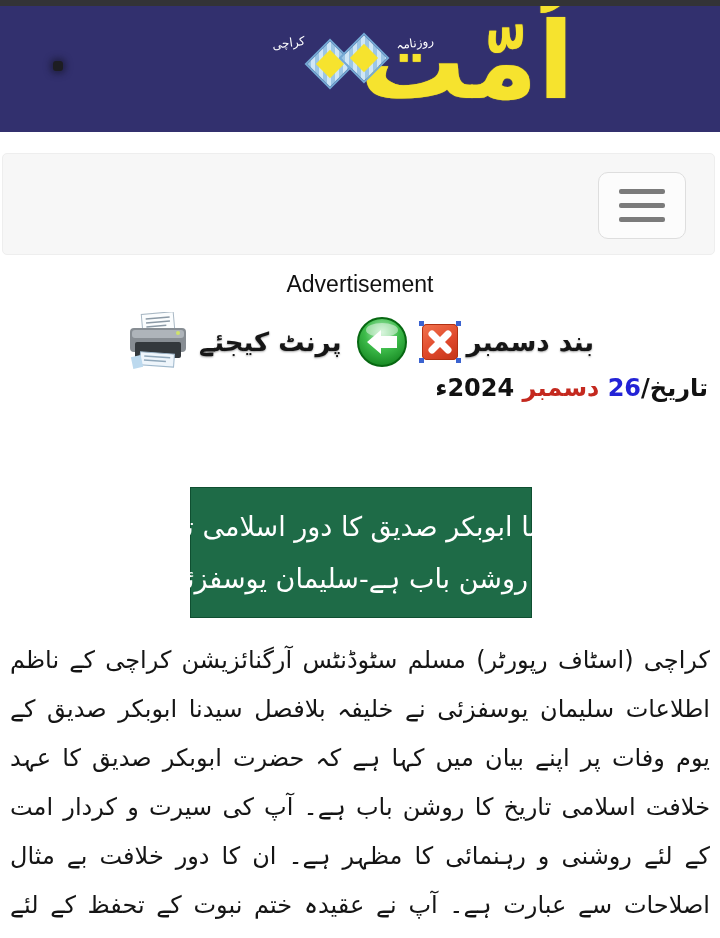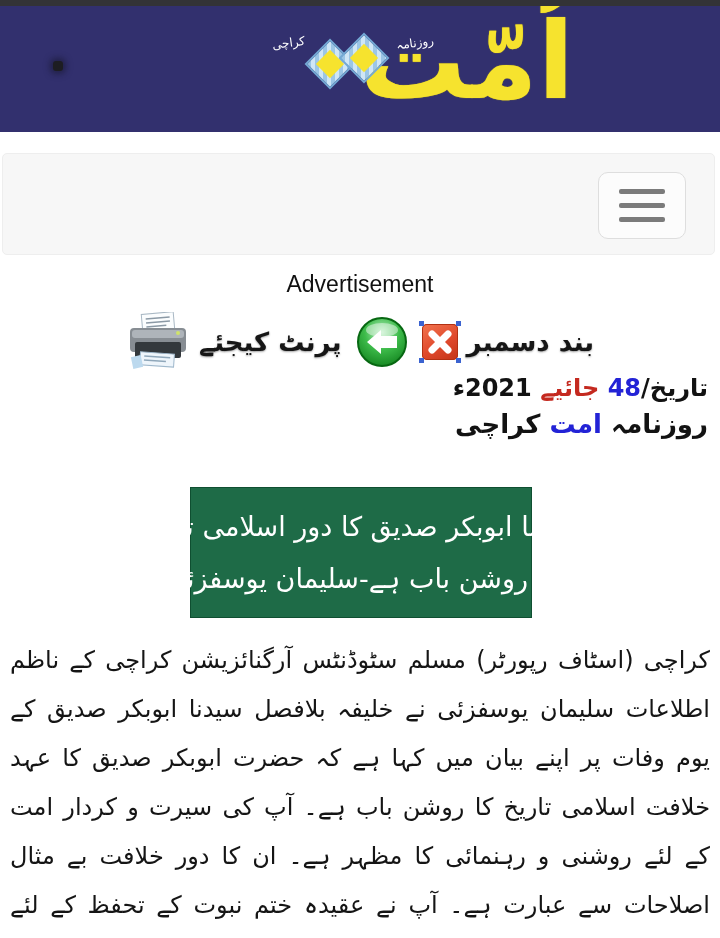--- a/index.html
+++ b/index.html
@@ -149,28 +149,23 @@
           <line x1="18" y1="45" x2="44" y2="45" stroke="#8fa7ba" stroke-width="1.5"></line>
           <line x1="18" y1="49" x2="40" y2="49" stroke="#8fa7ba" stroke-width="1.5"></line>
         </g>
         <rect x="6" y="44" width="10" height="12" fill="#bcd9ee" transform="rotate(-12 11 50)"></rect>
       </svg>
     </a>
   </div>
 
   <div class="dateline">
     <div class="dl-row1">
-      <span>تاریخ</span><span>/</span><span class="dl-day">48</span>
-      <span class="dl-month">جائیے</span>
-      <span>2021</span><span>ء</span>
-    </div>
-    <div class="dl-row2">
-      <span>روزنامہ</span>
-      <span class="dl-name">امت</span>
-      <span>کراچی</span>
+      <span>تاریخ</span><span>/</span><span class="dl-day">26</span>
+      <span class="dl-month">دسمبر</span>
+      <span>2024</span><span>ء</span>
     </div>
   </div>
 
   <div class="headline-box">
     <div class="headline-line">سیدنا ابوبکر صدیق کا دور اسلامی تاریخ</div>
     <div class="headline-line">کا روشن باب ہے-سلیمان یوسفزئی</div>
   </div>
 
   <div class="article">کراچی (اسٹاف رپورٹر) مسلم سٹوڈنٹس آرگنائزیشن کراچی کے ناظم اطلاعات سلیمان یوسفزئی نے خلیفہ بلافصل سیدنا ابوبکر صدیق کے یوم وفات پر اپنے بیان میں کہا ہے کہ حضرت ابوبکر صدیق کا عہد خلافت اسلامی تاریخ کا روشن باب ہے۔ آپ کی سیرت و کردار امت کے لئے روشنی و رہنمائی کا مظہر ہے۔ ان کا دور خلافت بے مثال اصلاحات سے عبارت ہے۔ آپ نے عقیدہ ختم نبوت کے تحفظ کے لئے جھوٹے مدعیان نبوت کی سرکوبی کی اور اپنے شاندار عمل سے ثابت کیا کہ عشق مصطفیٰ اور عقیدہ ختم نبوت ایمان کی اساس ہے۔ انہوں نے کہا کہ حکمران سیدنا ابوبکر صدیق کے حکومتی اور انتظامی ماڈل سے رہنمائی لیں۔</div>
 

